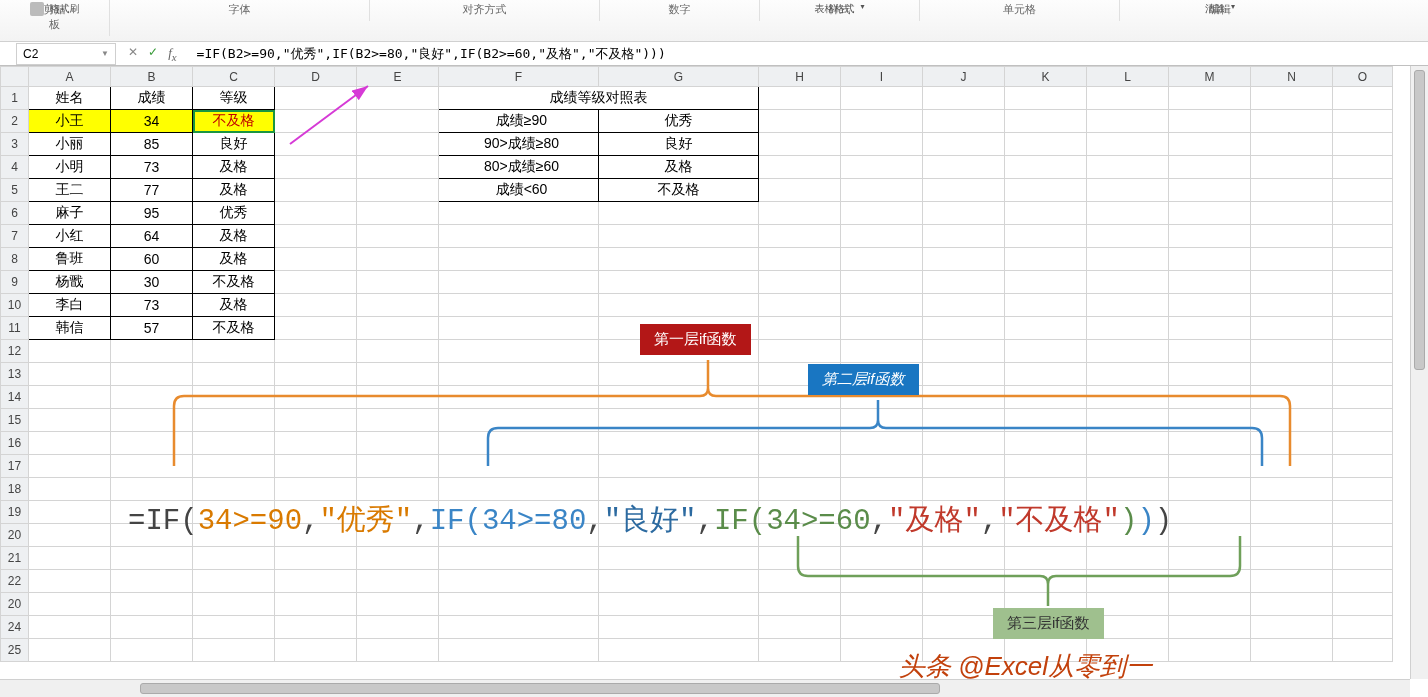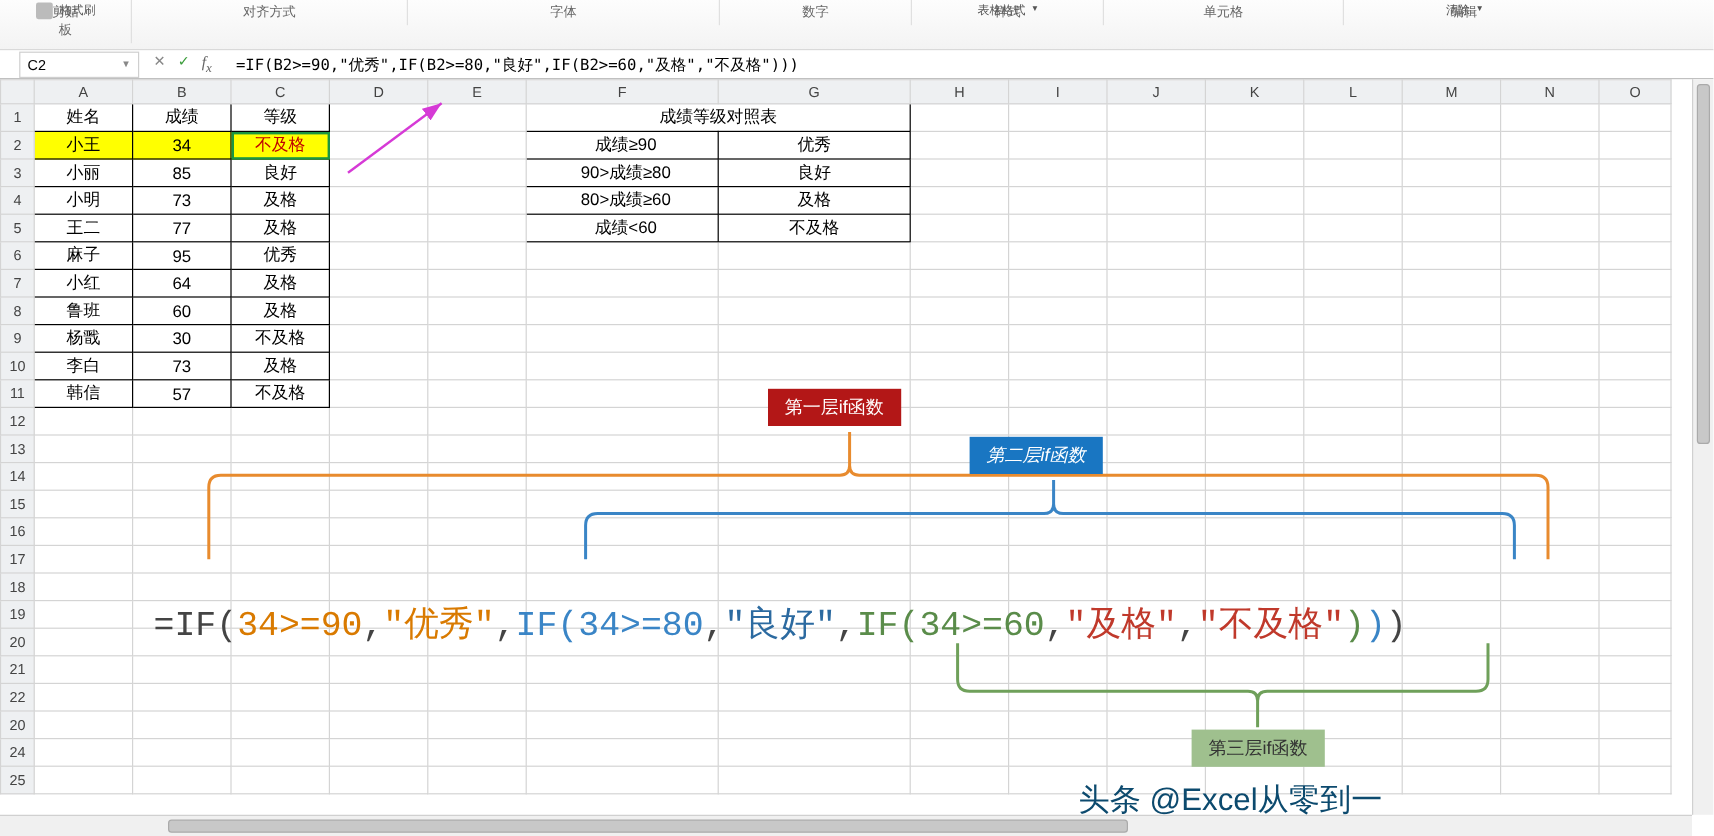--- a/index.html
+++ b/index.html
@@ -53,21 +53,21 @@
   .box2 { background: #1976c2; left: 808px; top: 298px; font-style: italic; }
   .box3 { background: #9fc08e; color: #333; left: 993px; top: 542px; }
 
   .big-formula { position: absolute; left: 128px; top: 434px; font-family: "Courier New", monospace; font-size: 29px; white-space: nowrap; color: #444; }
   .big-formula .orange { color: #d97a00; }
   .big-formula .blue { color: #3a85c6; }
   .big-formula .blue2 { color: #2c6aa0; }
   .big-formula .green { color: #5a8c4a; }
   .big-formula .red { color: #c0392b; }
 
-  .watermark { position: absolute; right: 20px; bottom: 12px; font-size: 26px; color: #0c4a6e; }
+  .watermark { position: absolute; right: 20px; bottom: 12px; font-size: 26px; color: #c2410c; font-style: italic; }
 
   
   .vscroll { position: absolute; right: 0; top: 66px; width: 18px; bottom: 18px; background: #f0f0f0; border-left: 1px solid #d0d0d0; }
   .hscroll { position: absolute; left: 0; bottom: 0; right: 18px; height: 18px; background: #f0f0f0; border-top: 1px solid #d0d0d0; }
   .hscroll-thumb, .vscroll-thumb { background: #c8c8c8; border: 1px solid #aaa; border-radius: 3px; }
   .hscroll-thumb { position: absolute; left: 140px; top: 3px; height: 11px; width: 800px; }
   .vscroll-thumb { position: absolute; top: 4px; left: 3px; width: 11px; height: 300px; }
 
   svg.anno { position: absolute; left: 0; top: 0; width: 100%; height: 100%; overflow: visible; }
 </style>
@@ -75,22 +75,22 @@
 <body>
 
 <div class="ribbon">
   <div class="ribbon-group" style="flex:0 0 110px">
     <div class="ribbon-top">
         <span class="rb-icon"></span>
         <span>格式刷</span>
       </div>
     <span>剪贴板</span>
   </div>
+  <div class="ribbon-group" style="flex:0 0 260px"><span>字体</span></div>
   <div class="ribbon-group" style="flex:0 0 230px"><span>对齐方式</span></div>
-  <div class="ribbon-group" style="flex:0 0 260px"><span>字体</span></div>
   <div class="ribbon-group" style="flex:0 0 160px"><span>数字</span></div>
   <div class="ribbon-group" style="flex:0 0 160px">
     <div class="ribbon-top">
         <span>表格格式</span>
         <span style="font-size:8px">▾</span>
       </div>
     <span>样式</span>
   </div>
   <div class="ribbon-group" style="flex:0 0 200px"><span>单元格</span></div>
   <div class="ribbon-group" style="flex:0 0 200px">

